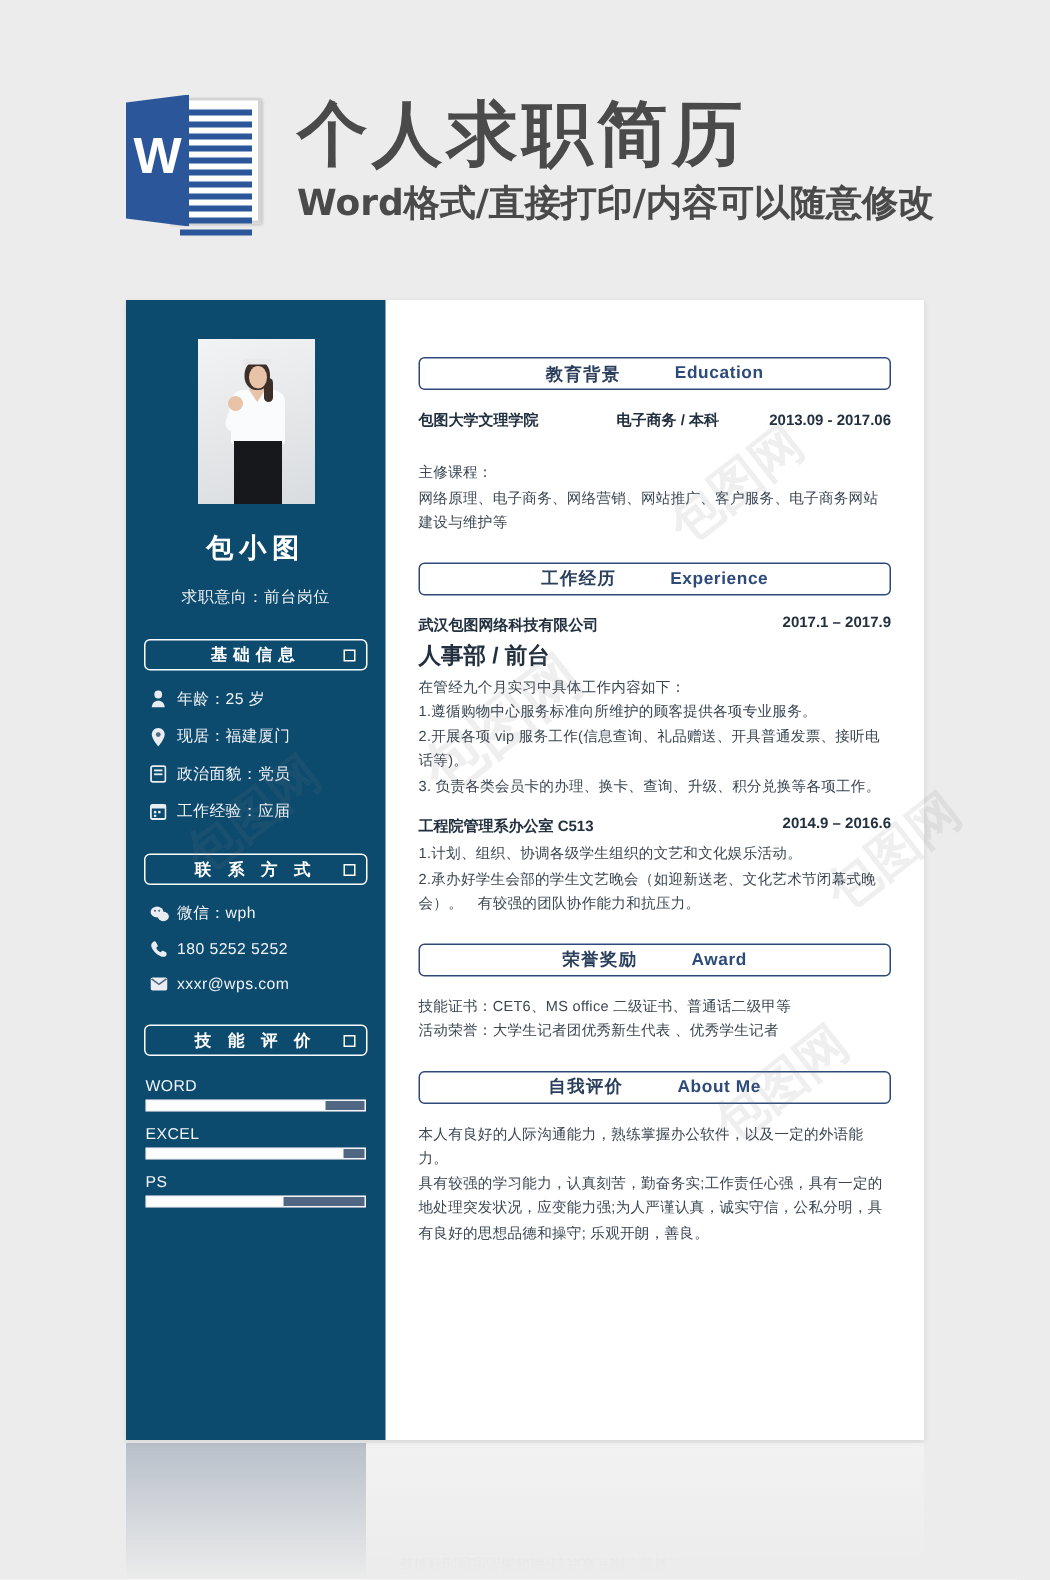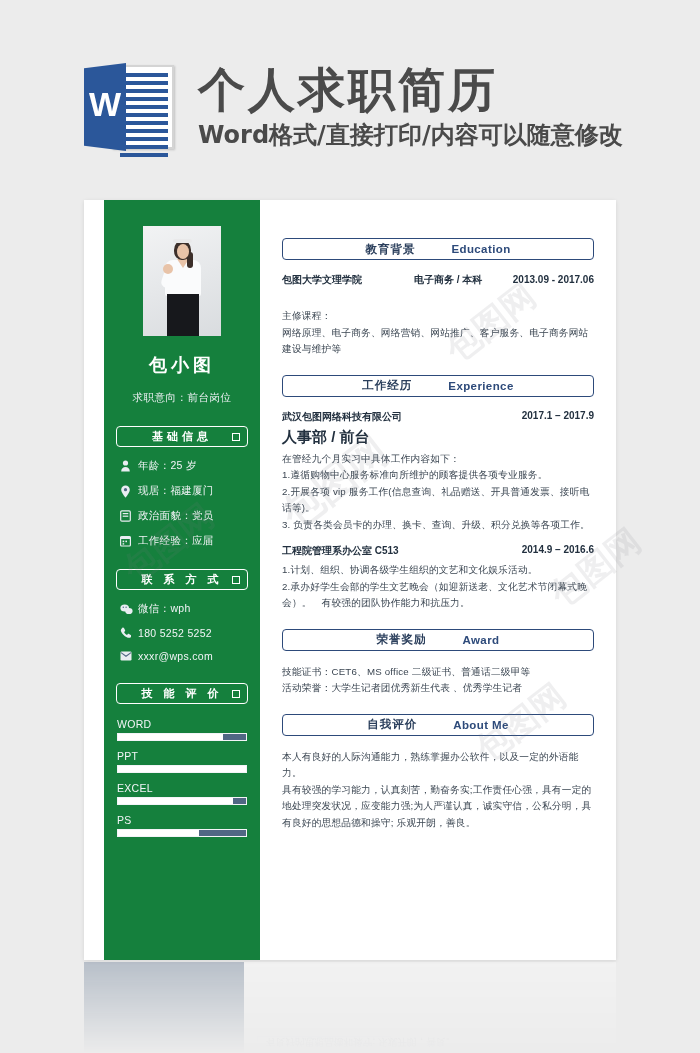--- a/index.html
+++ b/index.html
@@ -44,22 +44,22 @@
     margin-top:3px;
     font-family:"DejaVu Sans","Liberation Sans",sans-serif;
   }
   
   .page{
     position:absolute;left:84px;top:200px;width:532px;height:760px;
     background:#fff;display:flex;overflow:hidden;
     box-shadow:0 1px 4px rgba(0,0,0,.10);
   }
   .sidebar{
-    width:156px;flex:none;background:#15803d;color:#fff;
-    padding:0 0 0 0;box-sizing:border-box;position:relative;margin-left:20px;
+    width:173px;flex:none;background:#0c4a6e;color:#fff;
+    padding:0 0 0 0;box-sizing:border-box;position:relative;
   }
   .photo-wrap{
     margin:26px auto 0 auto;width:78px;height:110px;background:#e8eaec;
     overflow:hidden;position:relative;
   }
   .ph-bg{position:absolute;inset:0;background:linear-gradient(160deg,#f2f3f4,#d9dcdf);}
   .ph-head{position:absolute;left:31px;top:14px;width:17px;height:20px;border-radius:50% 50% 45% 45%;background:#3c2f2a;}
   .ph-face{position:absolute;left:34px;top:18px;width:12px;height:15px;border-radius:50%;background:#e8c3a8;}
   .ph-hairband{position:absolute;left:30px;top:13px;width:19px;height:4px;border-radius:3px;background:#e9e9ea;}
   .ph-hair-tail{position:absolute;left:44px;top:26px;width:6px;height:16px;border-radius:3px;background:#3c2f2a;}
@@ -275,26 +275,20 @@
       <i class="sq"></i>
     </div>
     <div class="skills">
       <div class="sk">
         <div class="sk-label">WORD</div>
         <div class="sk-bar">
             <div class="sk-fill" style="width: 82%;"></div>
           </div>
       </div>
       <div class="sk">
-        <div class="sk-label">PPT</div>
-        <div class="sk-bar">
-            <div class="sk-fill" style="width: 100%;"></div>
-          </div>
-      </div>
-      <div class="sk">
         <div class="sk-label">EXCEL</div>
         <div class="sk-bar">
             <div class="sk-fill" style="width: 90%;"></div>
           </div>
       </div>
       <div class="sk">
         <div class="sk-label">PS</div>
         <div class="sk-bar">
             <div class="sk-fill" style="width: 63%;"></div>
           </div>

